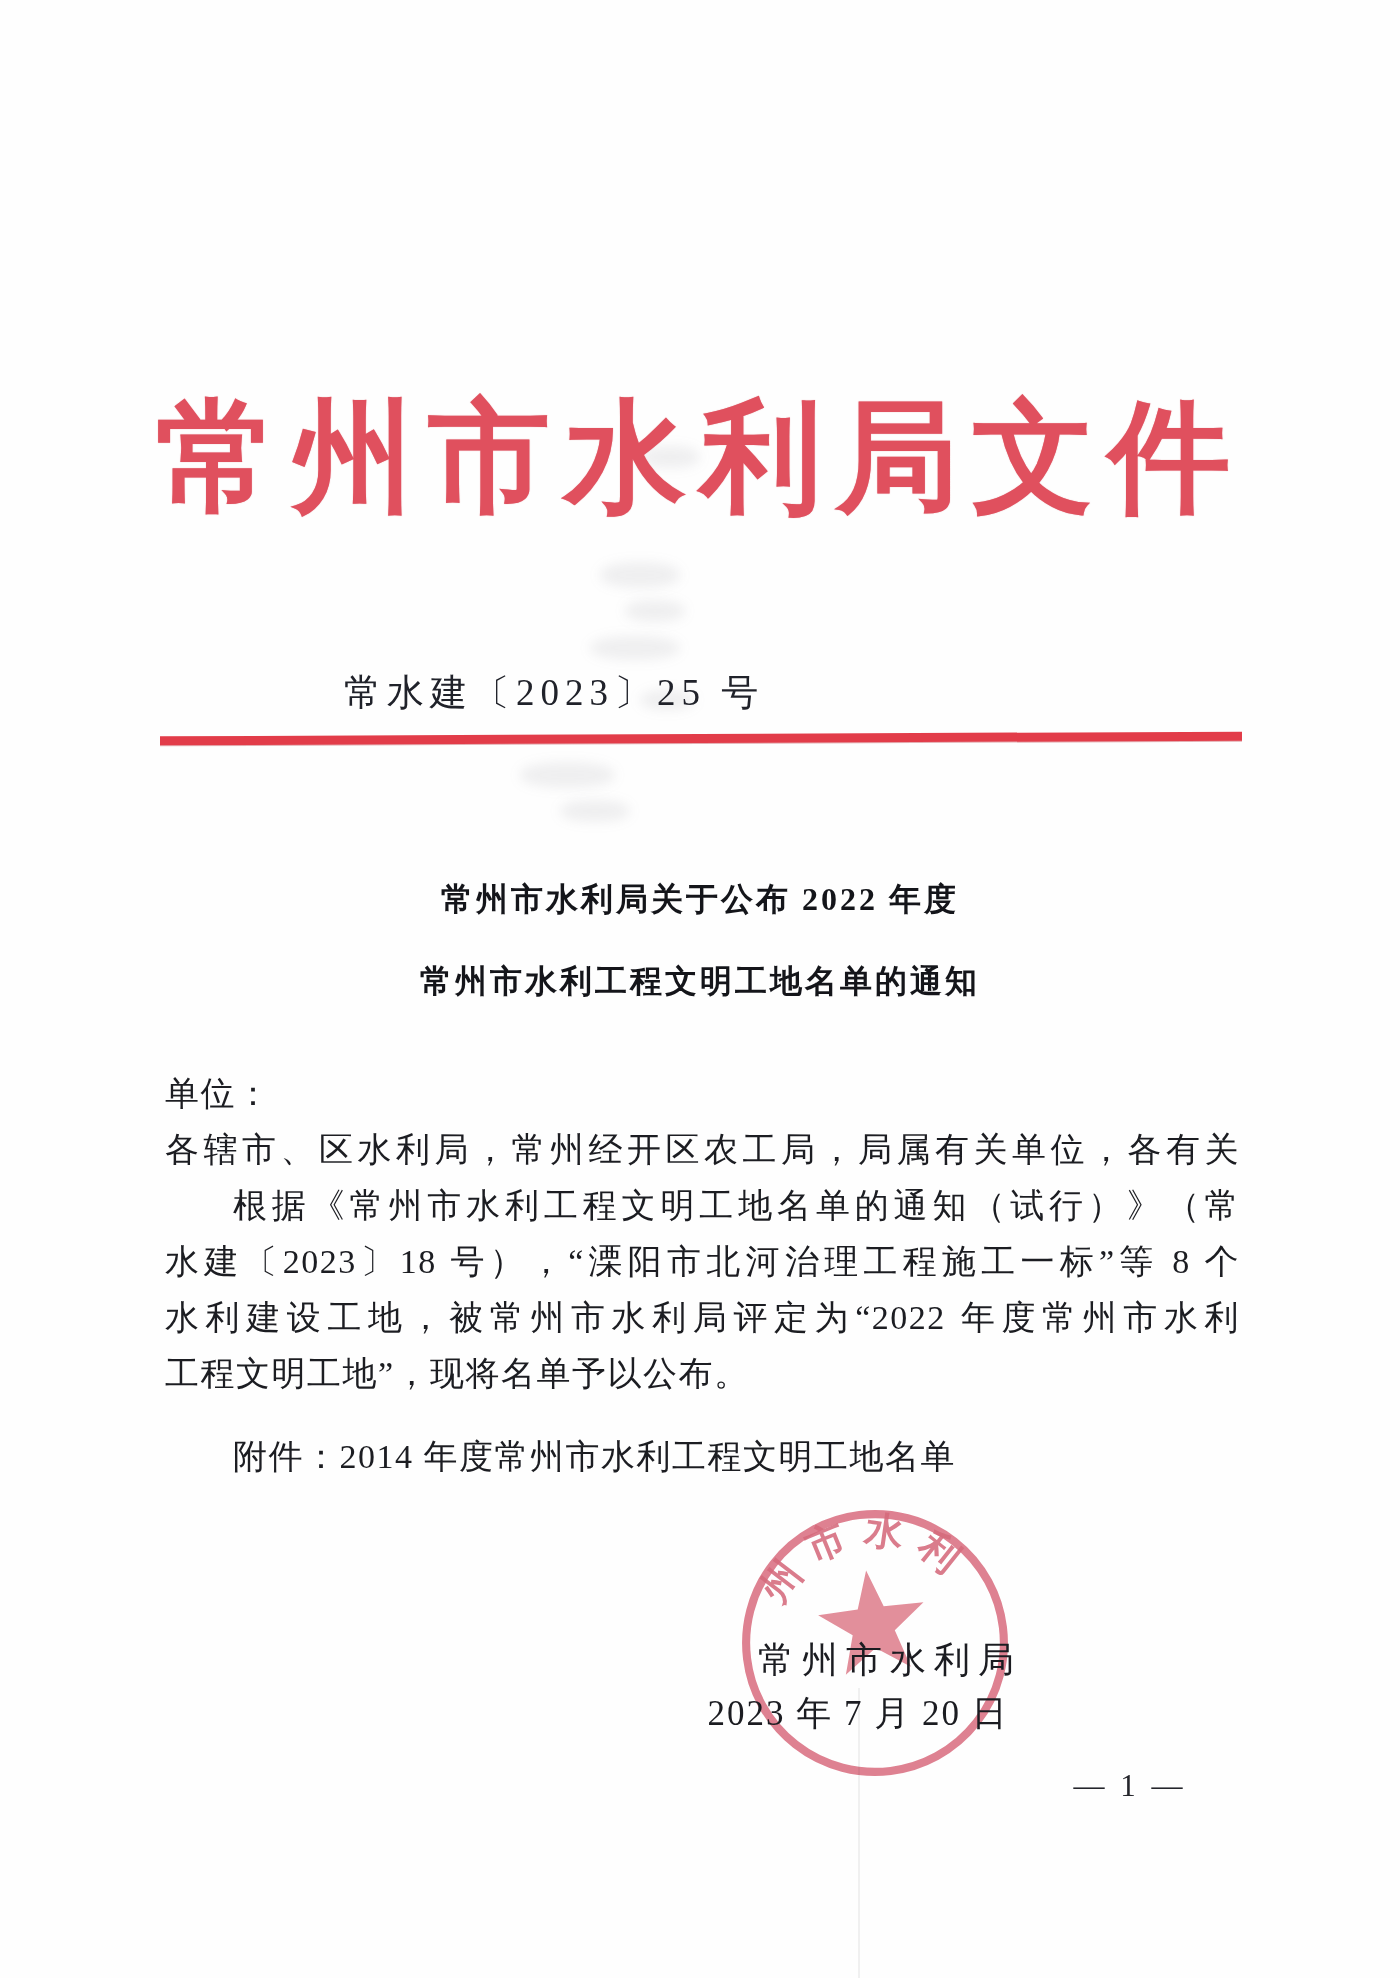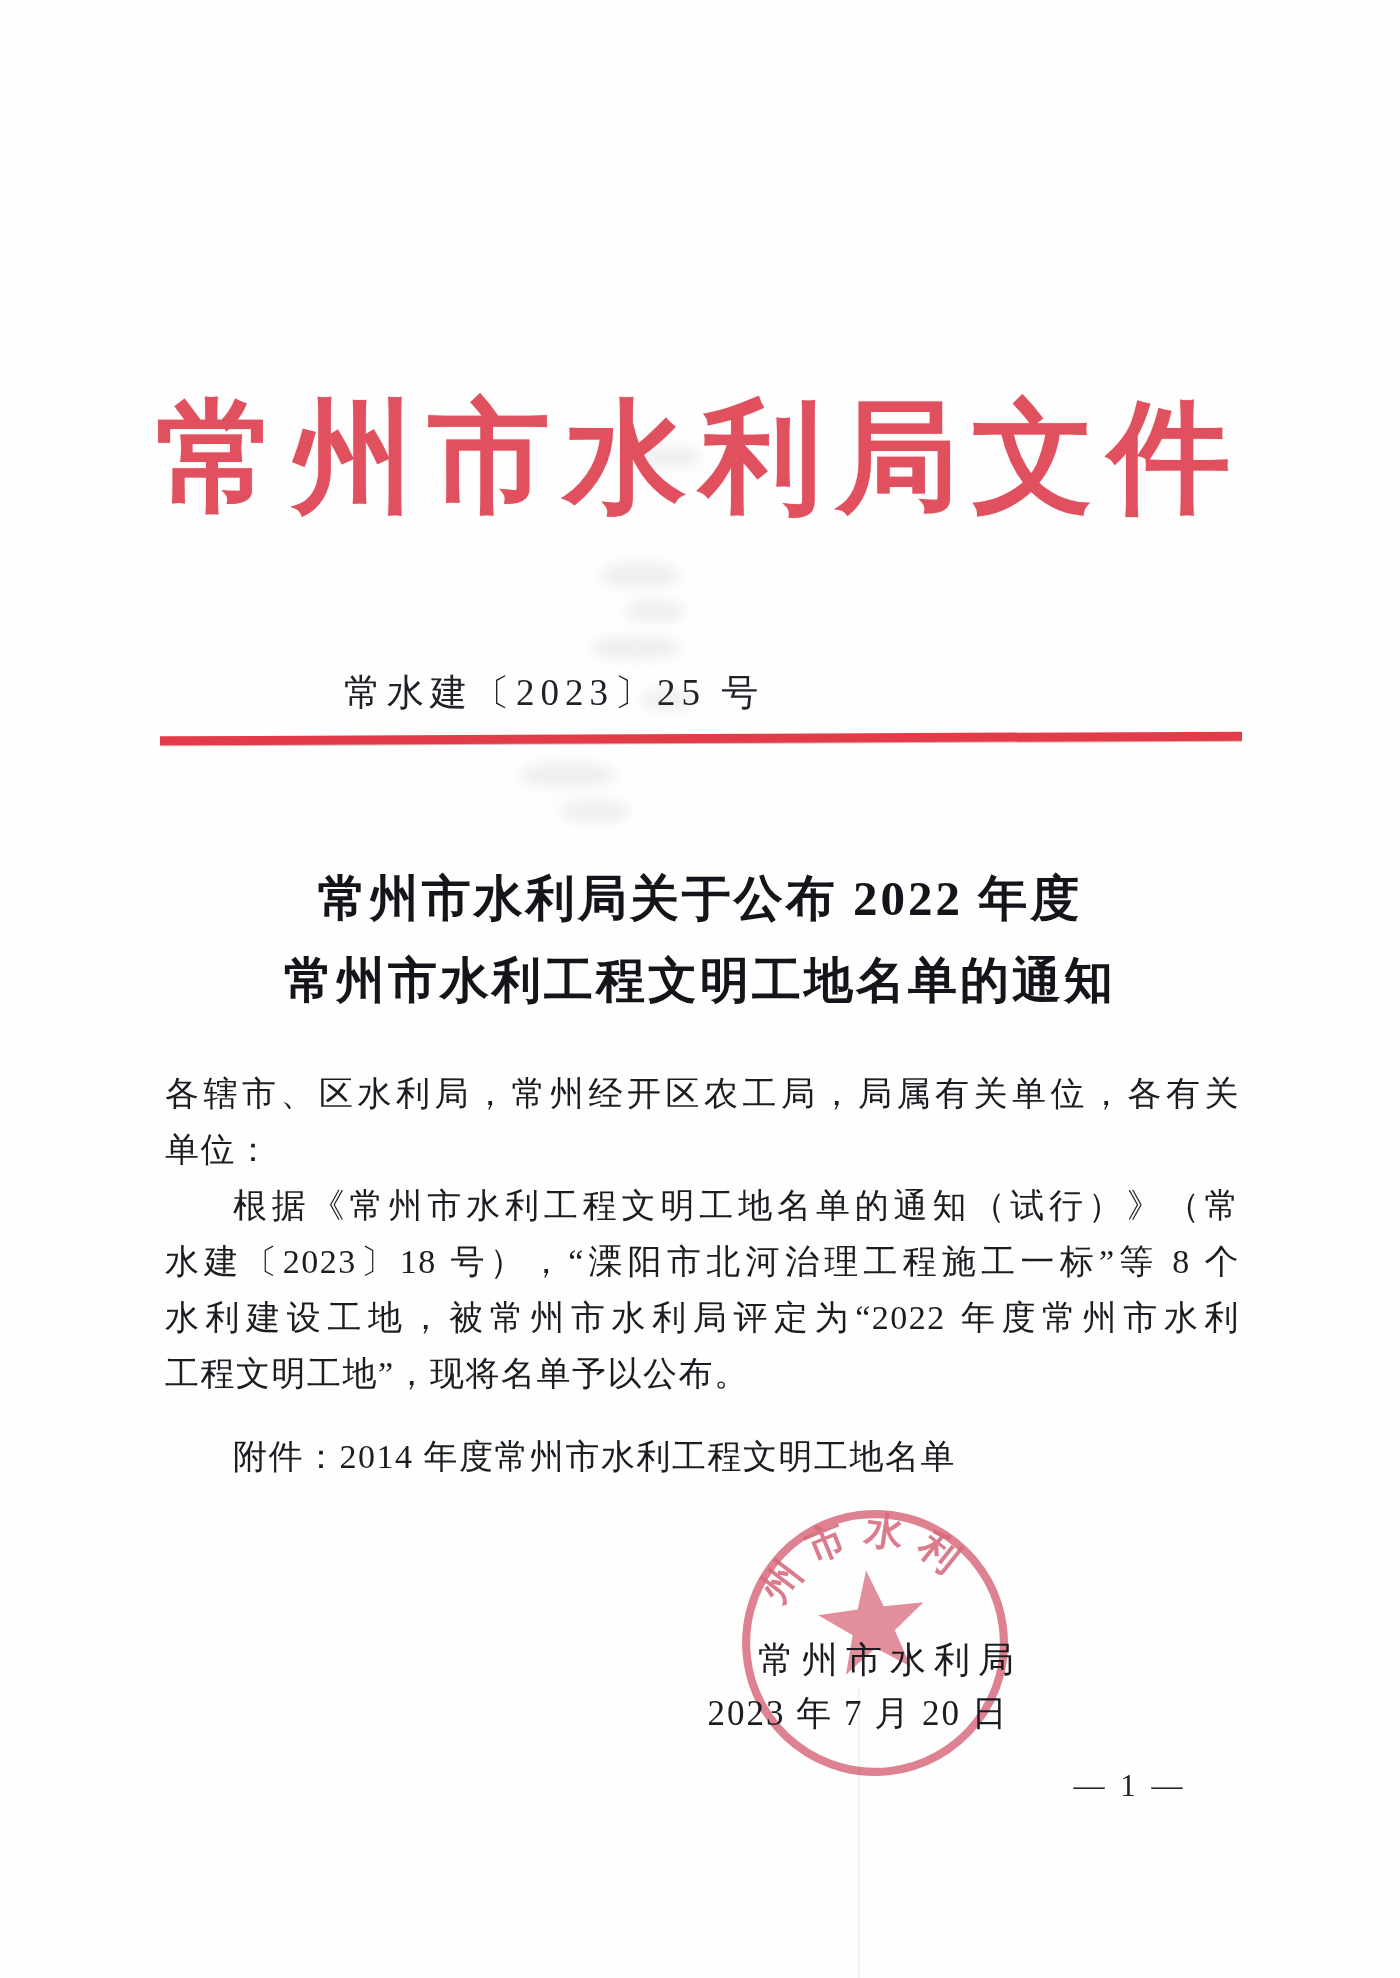--- a/index.html
+++ b/index.html
@@ -57,21 +57,21 @@
 
   
   .doc-title {
     position: absolute;
     top: 858px;
     left: 0;
     width: 1400px;
     text-align: center;
     color: #14151a;
     font-weight: 700;
-    font-size: 49px;
+    font-size: 32px;
     letter-spacing: 3px;
   }
   .doc-title .t-line { line-height: 82px; white-space: nowrap; }
 
   
   .body-block {
     position: absolute;
     top: 1066px;
     left: 165px;
     width: 1075px;
@@ -185,22 +185,22 @@
   <div class="doc-number">常水建〔2023〕25 号</div>
 
   <div class="red-rule"></div>
 
   <div class="doc-title">
     <div class="t-line">常州市水利局关于公布 2022 年度</div>
     <div class="t-line">常州市水利工程文明工地名单的通知</div>
   </div>
 
   <div class="body-block">
+    <div class="b-line">单位：</div>
     <div class="b-line just">各辖市、区水利局，常州经开区农工局，局属有关单位，各有关</div>
-    <div class="b-line">单位：</div>
     <div class="b-line just indent">根据《常州市水利工程文明工地名单的通知（试行）》（常</div>
     <div class="b-line just">水建〔2023〕18 号），“溧阳市北河治理工程施工一标”等 8 个</div>
     <div class="b-line just">水利建设工地，被常州市水利局评定为“2022 年度常州市水利</div>
     <div class="b-line">工程文明工地”，现将名单予以公布。</div>
     <div class="attachment-line">附件：2014 年度常州市水利工程文明工地名单</div>
   </div>
 
   <svg class="seal" viewBox="0 0 270 270" xmlns="http://www.w3.org/2000/svg">
     <defs>
       <path id="sealArc" d="M 40.9 108.5 A 98 98 0 0 1 229.1 108.5" fill="none"></path>

